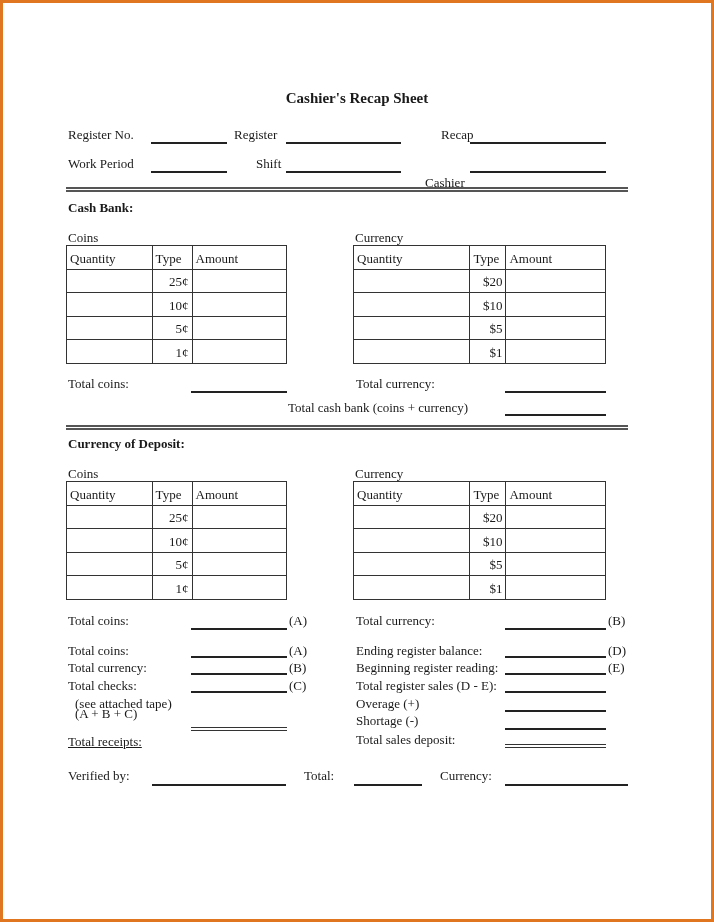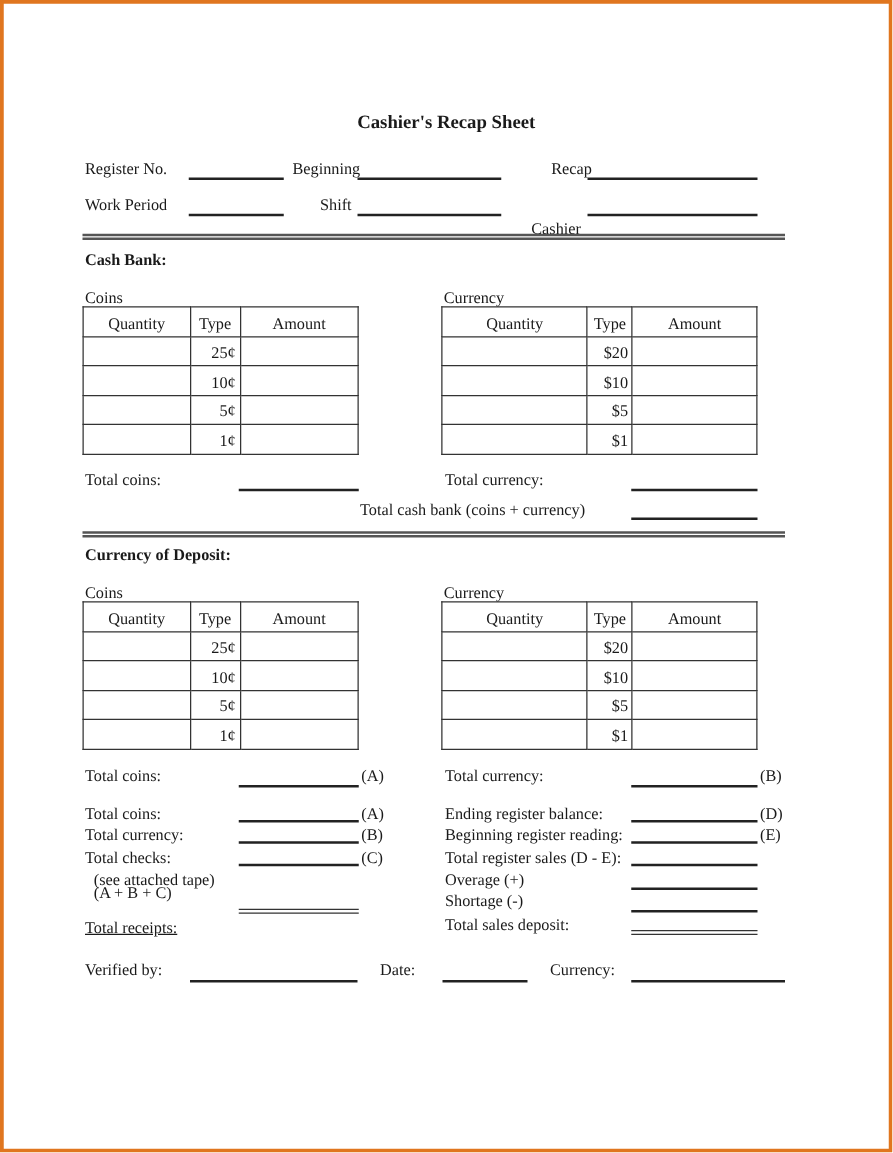--- a/index.html
+++ b/index.html
@@ -21,33 +21,33 @@
   .uline { position: absolute; height: 2px; background: #222; }
   .dline { position: absolute; height: 5px; border-top: 2px solid #555; border-bottom: 2px solid #555; }
   .dline-thin { position: absolute; height: 4px; border-top: 1.5px solid #333; border-bottom: 1.5px solid #333; }
   table.grid {
     position: absolute; border-collapse: collapse;
     font-family: "Liberation Serif", "DejaVu Serif", serif; font-size: 13px;
   }
   table.grid td, table.grid th {
     border: 1.5px solid #333; font-weight: normal; height: 23.5px; padding: 0 3px;
   }
-  table.grid th { text-align: center; vertical-align: bottom; padding-bottom: 2px; }
+  table.grid th { text-align: left; vertical-align: bottom; padding-bottom: 2px; }
   table.grid td.type { text-align: right; vertical-align: bottom; padding-bottom: 2px; }
 </style>
 </head>
 <body>
 
 <div class="frame"></div>
 
 <div class="abs title">Cashier's Recap Sheet</div>
 
 <div class="abs" style="left:68px;top:128px;">Register No.</div>
 <div class="uline" style="left:151px;top:142px;width:76px;"></div>
-<div class="abs" style="left:234px;top:128px;">Beginning</div>
+<div class="abs" style="left:234px;top:128px;">Register</div>
 <div class="uline" style="left:286px;top:142px;width:115px;"></div>
 <div class="abs" style="left:441px;top:128px;">Recap</div>
 <div class="uline" style="left:470px;top:142px;width:136px;"></div>
 
 <div class="abs" style="left:68px;top:157px;">Work Period</div>
 <div class="uline" style="left:151px;top:171px;width:76px;"></div>
 <div class="abs" style="left:256px;top:157px;">Shift</div>
 <div class="uline" style="left:286px;top:171px;width:115px;"></div>
 <div class="abs" style="left:425px;top:157px;margin-top:19px;">Cashier</div>
 <div class="uline" style="left:470px;top:171px;width:136px;"></div>
@@ -250,16 +250,16 @@
 <div class="uline" style="left:505px;top:710px;width:101px;"></div>
 
 <div class="abs" style="left:356px;top:714px;">Shortage (-)</div>
 <div class="uline" style="left:505px;top:728px;width:101px;"></div>
 
 <div class="abs" style="left:356px;top:733px;">Total sales deposit:</div>
 <div class="dline-thin" style="left:505px;top:744px;width:101px;"></div>
 
 <div class="abs" style="left:68px;top:769px;">Verified by:</div>
 <div class="uline" style="left:152px;top:784px;width:134px;"></div>
-<div class="abs" style="left:304px;top:769px;">Date:</div>
+<div class="abs" style="left:304px;top:769px;">Total:</div>
 <div class="uline" style="left:354px;top:784px;width:68px;"></div>
 <div class="abs" style="left:440px;top:769px;">Currency:</div>
 <div class="uline" style="left:505px;top:784px;width:123px;"></div>
 
 </body></html>

